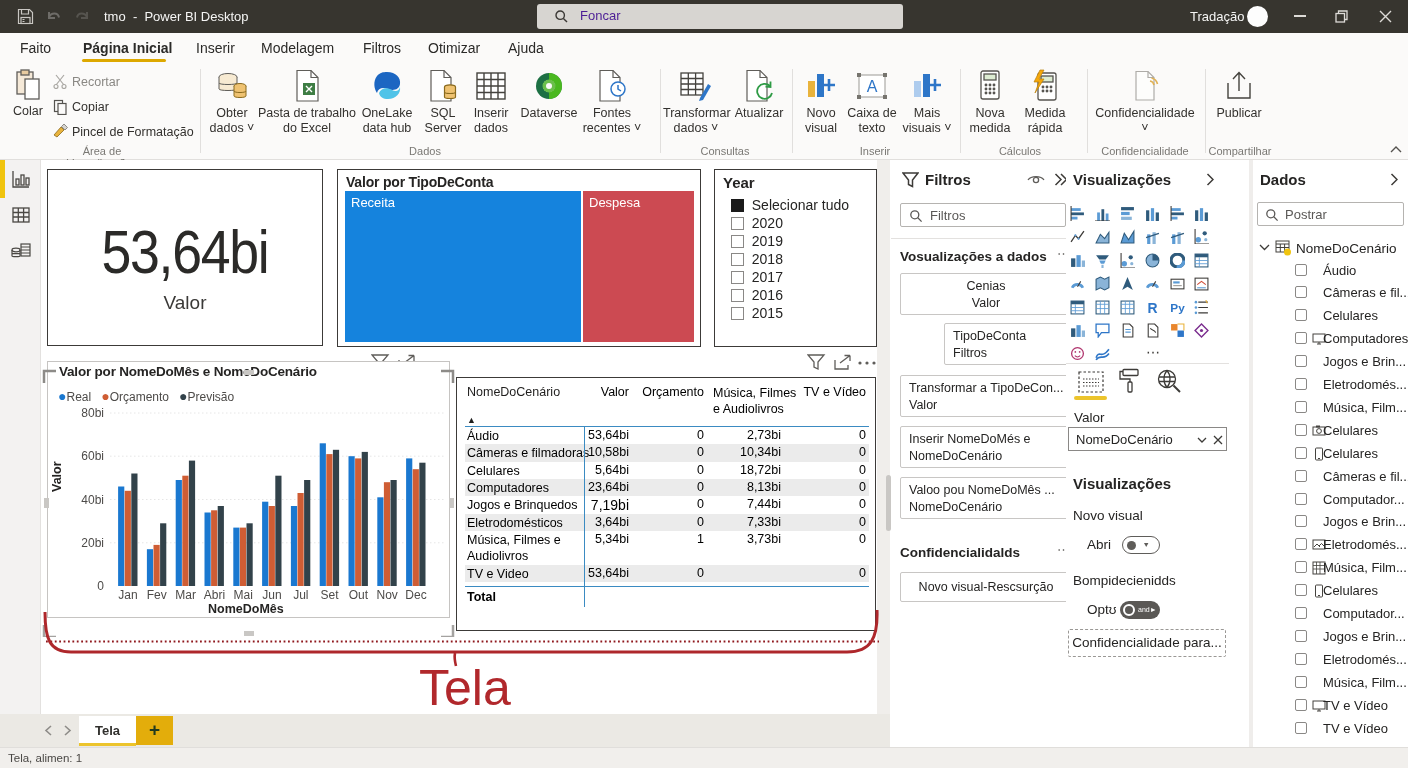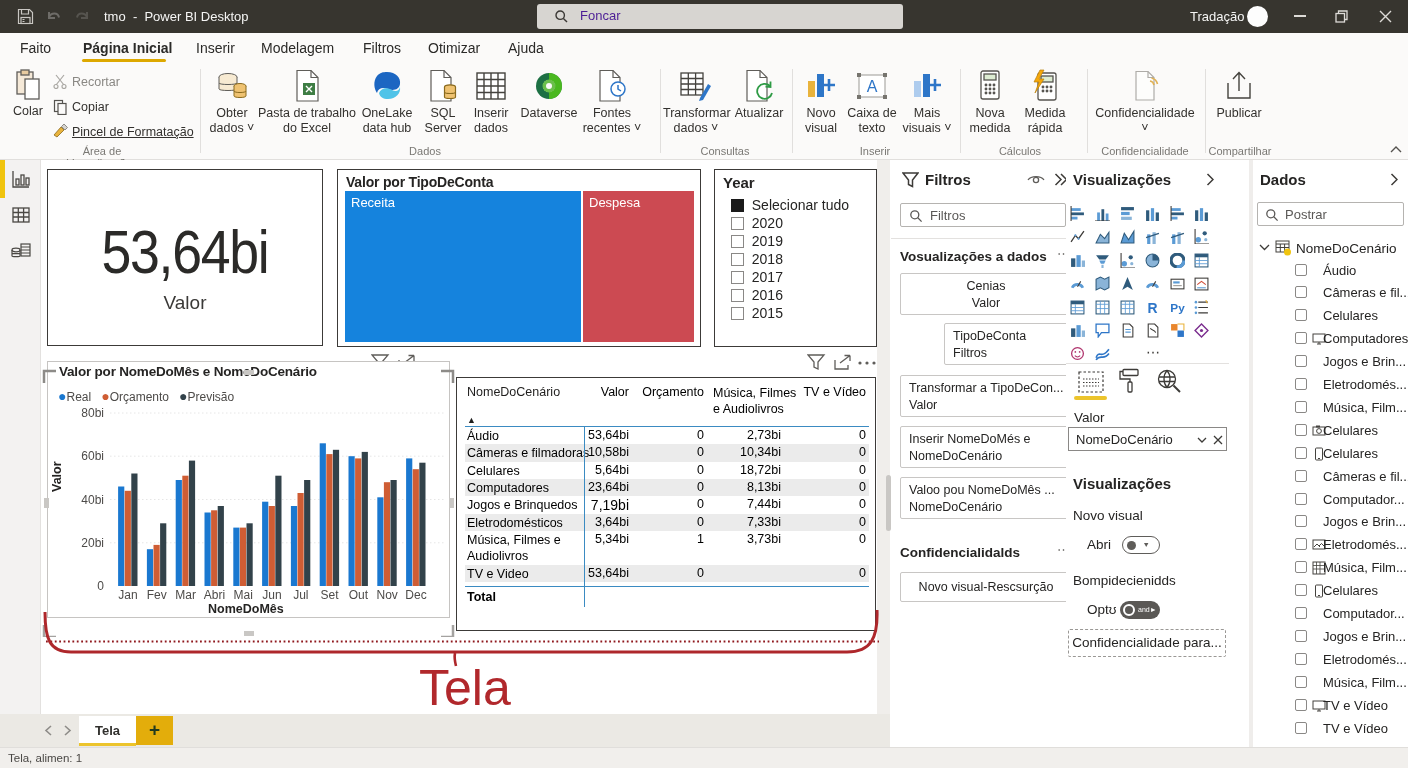--- a/index.html
+++ b/index.html
@@ -116,21 +116,21 @@
     <svg class="abs" style="left:53px;top:11px" width="15" height="15" viewBox="0 0 15 15" fill="none" stroke="#a9a7a3" stroke-width="1.2">
       <path d="M3 1 L11 11 M11 1 L3 11"></path>
         <circle cx="3" cy="12.5" r="2"></circle>
         <circle cx="11" cy="12.5" r="2"></circle>
     </svg>
     <div class="rsmall dk" style="left:72px;top:37px;">Copiar</div>
     <svg class="abs" style="left:53px;top:36px" width="15" height="16" viewBox="0 0 15 16" fill="none" stroke="#55534f" stroke-width="1.2">
       <rect x="1.5" y="1.5" width="8" height="11"></rect>
         <rect x="5" y="4.5" width="8" height="11" fill="#fbfaf9"></rect>
     </svg>
-    <div class="rsmall dk" style="left:72px;top:62px;text-decoration:underline;">Pincel de Formatação</div>
+    <div class="rsmall dk" style="left:72px;top:62px;">Pincel de Formatação</div>
     <svg class="abs" style="left:52px;top:60px" width="17" height="17" viewBox="0 0 17 17">
       <path d="M2 12 L9 4 L12 7 L5 14 Z" fill="#e9b33c" stroke="#8a6a1e" stroke-width="0.8"></path>
       <path d="M9.5 3.5 L12 1 L15.5 4.5 L13 7 Z" fill="#d6d4d0" stroke="#77756f" stroke-width="0.8"></path>
     </svg>
     <div class="rgrp" style="left:47px;width:110px;">Área de Vosualizações</div>
     <div class="rsep" style="left:200px;"></div>
 
     <div class="rbtn" style="left:203px;top:6px;width:58px;">
       <svg width="34" height="34" viewBox="0 0 34 34" fill="none">
         <ellipse cx="13" cy="8" rx="9" ry="3.5" fill="#f7ead2" stroke="#5f5d59"></ellipse>

